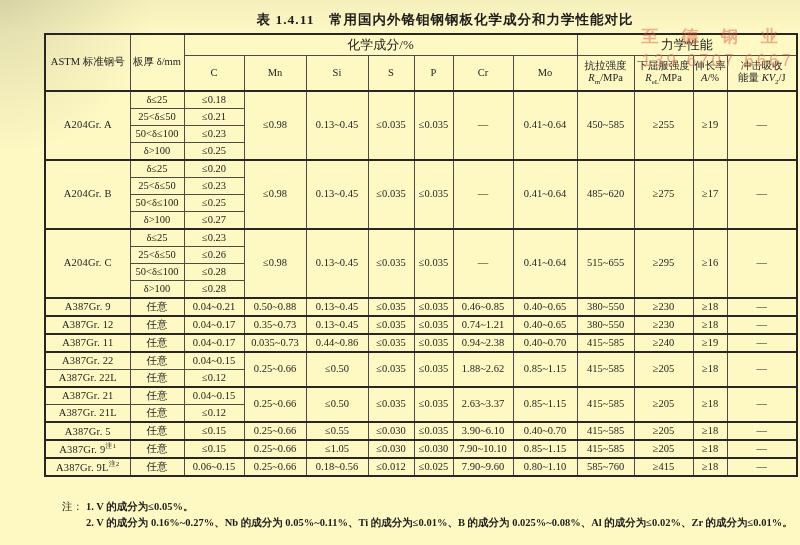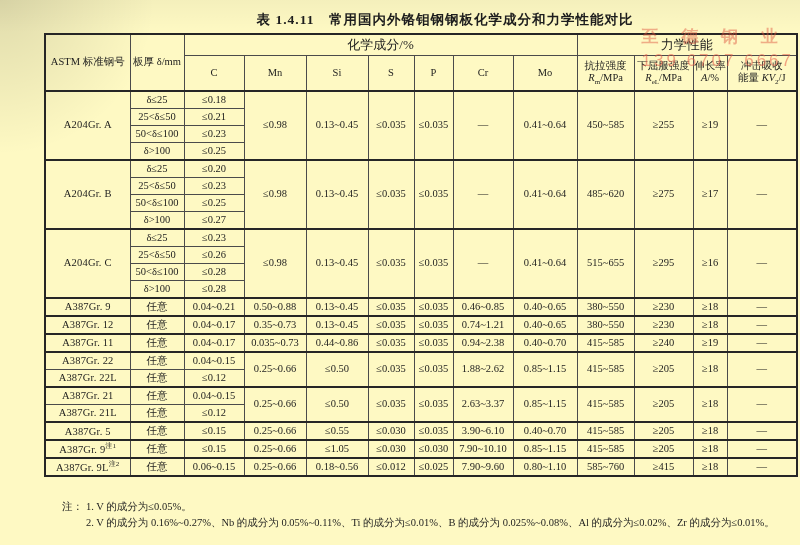--- a/index.html
+++ b/index.html
@@ -23,21 +23,21 @@
   sub{font-size:7px;}
   sup.note{font-size:7px;font-family:Liberation Serif, serif;}
   .grade{letter-spacing:0.2px;}
   .watermark{position:absolute;top:25px;right:6px;text-align:left;z-index:6;
          font-family:"Liberation Sans","DejaVu Sans",sans-serif;pointer-events:none;margin-left:16px;}
   .wm1{font-size:17px;font-weight:bold;letter-spacing:9px;color:rgba(222,82,62,0.46);}
   .wm2{font-size:17px;letter-spacing:3px;color:rgba(231,98,78,0.58);margin-top:3px;}
   .notes{position:absolute;left:62px;top:499px;width:734px;font-size:10.5px;
          display:flex;line-height:1.5;}
   .notes .lbl{flex:0 0 24px;}
-  .notes .items div{white-space:nowrap;}
+  .notes .items div{white-space:nowrap;font-weight:bold;}
 </style>
 </head>
 <body>
 
 <div class="sheet">
 
   <div class="title">表 1.4.11　常用国内外铬钼钢钢板化学成分和力学性能对比</div>
 
   <table class="main">
     <colgroup>

